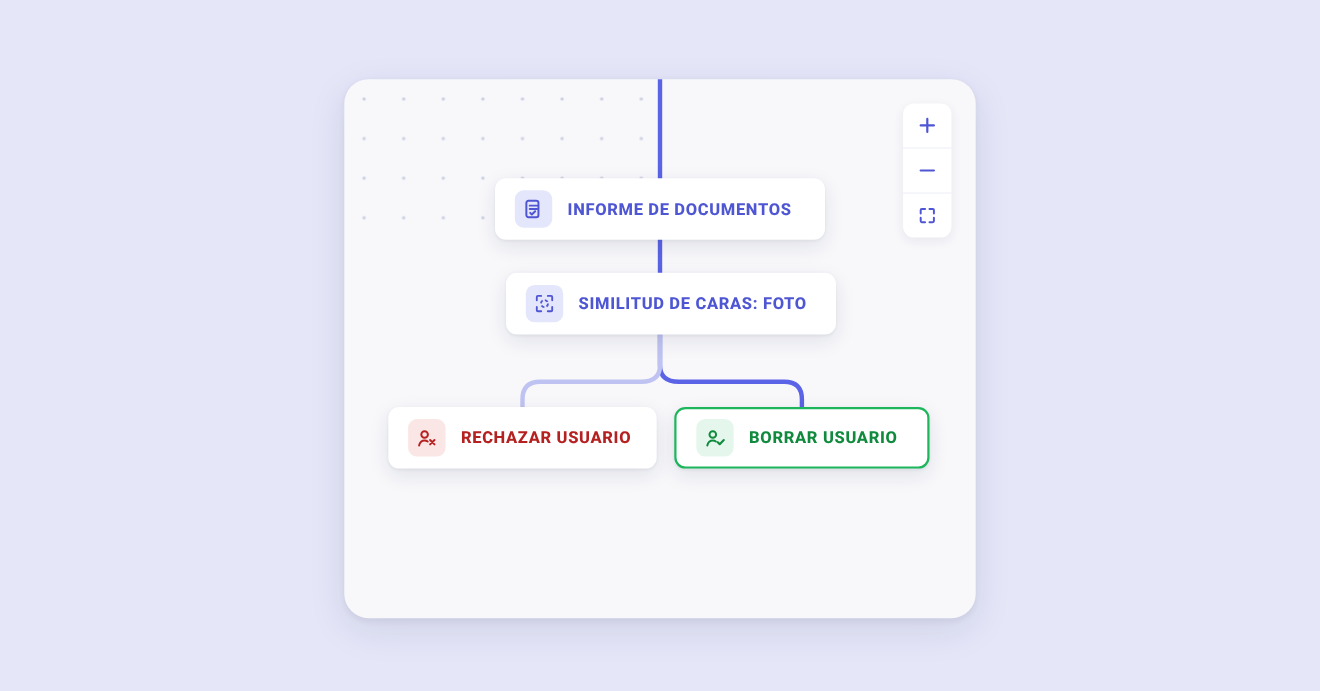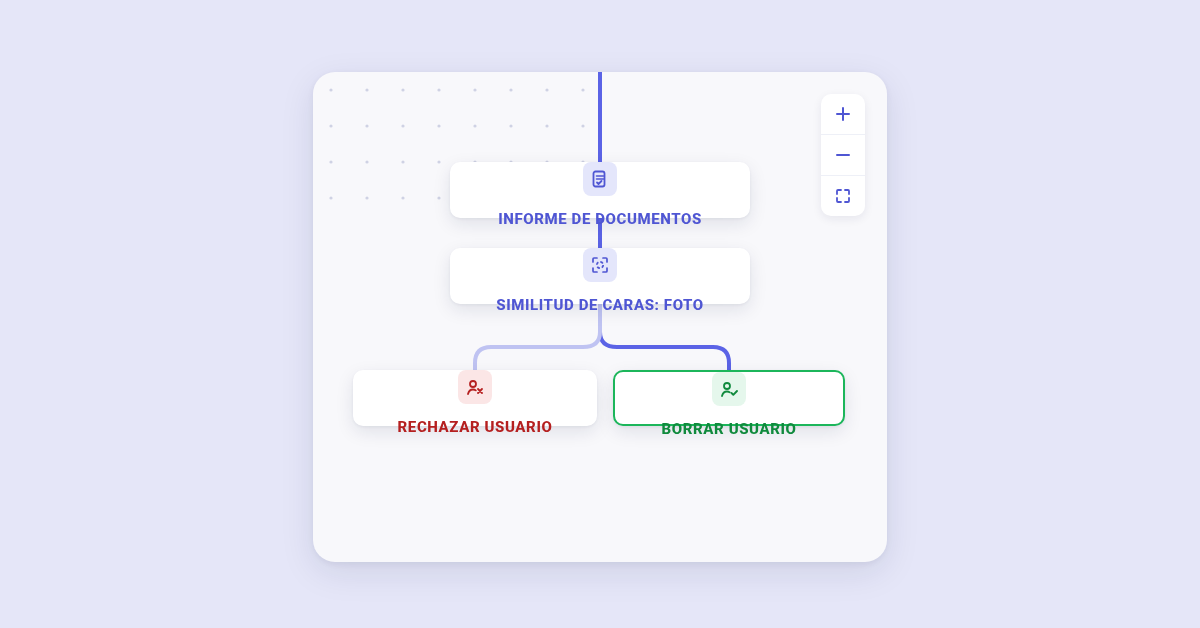--- a/index.html
+++ b/index.html
@@ -32,34 +32,34 @@
 .zbtn+.zbtn{border-top:1px solid #EEF0F7}
 .flow{position:absolute;inset:0;z-index:5}
 .edge{fill:none;stroke:#5B63E6;stroke-width:4;stroke-linecap:round}
 .edge.faint{stroke:#BFC3F2}
 .node{
   position:absolute;background:#fff;border-radius:10px;
   height:56px;display:flex;align-items:center;gap:14px;
   padding:0 18px;box-sizing:border-box;
   box-shadow:0 6px 18px rgba(24,28,72,.10),0 1px 3px rgba(24,28,72,.06);
   font-size:15px;font-weight:800;letter-spacing:.6px;
-  z-index:10;white-space:nowrap;flex-direction:column;
+  z-index:10;white-space:nowrap;
 }
 .node .ico{
   width:34px;height:34px;border-radius:8px;flex:0 0 34px;
   display:flex;align-items:center;justify-content:center;
 }
 .node.indigo{color:#4F56D3}
 .node.indigo .ico{background:#E4E6FB}
 .node.red{color:#B52020}
 .node.red .ico{background:#FBE6E6}
 .node.green{color:#108A3D;border:2px solid #1CB65B}
 .node.green .ico{background:#E5F7EC}
 #n-doc{left:137px;top:90px;width:300px}
-#n-face{left:137px;top:176px;width:300px}
+#n-face{left:147px;top:176px;width:300px}
 #n-reject{left:40px;top:298px;width:244px}
 #n-clear{left:300px;top:298px;width:232px}
 </style>
 </head>
 <body>
 
 <div class="canvas">
 
   <svg class="dots">
     <defs>

